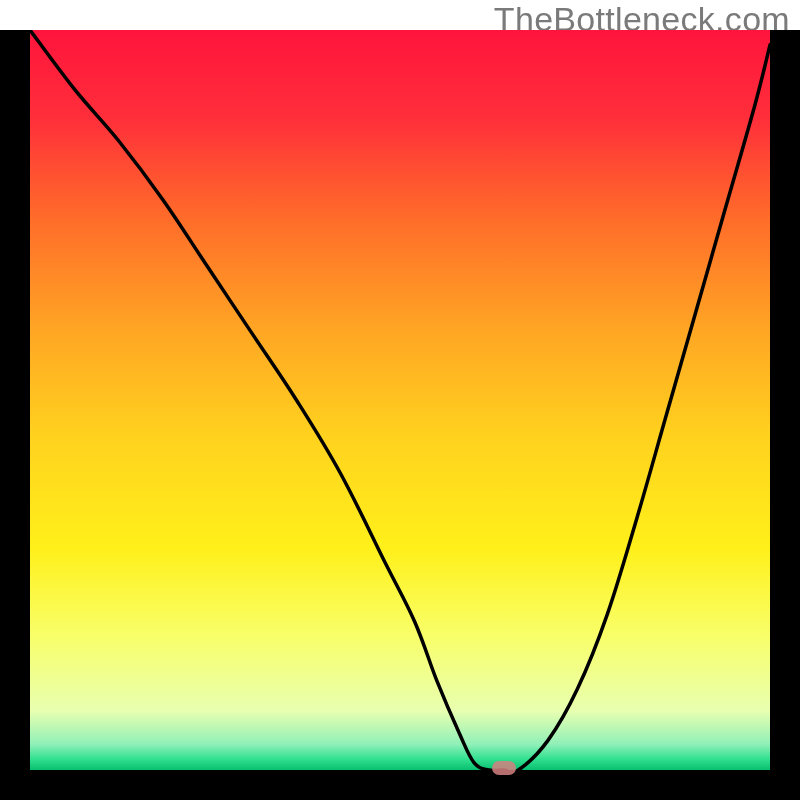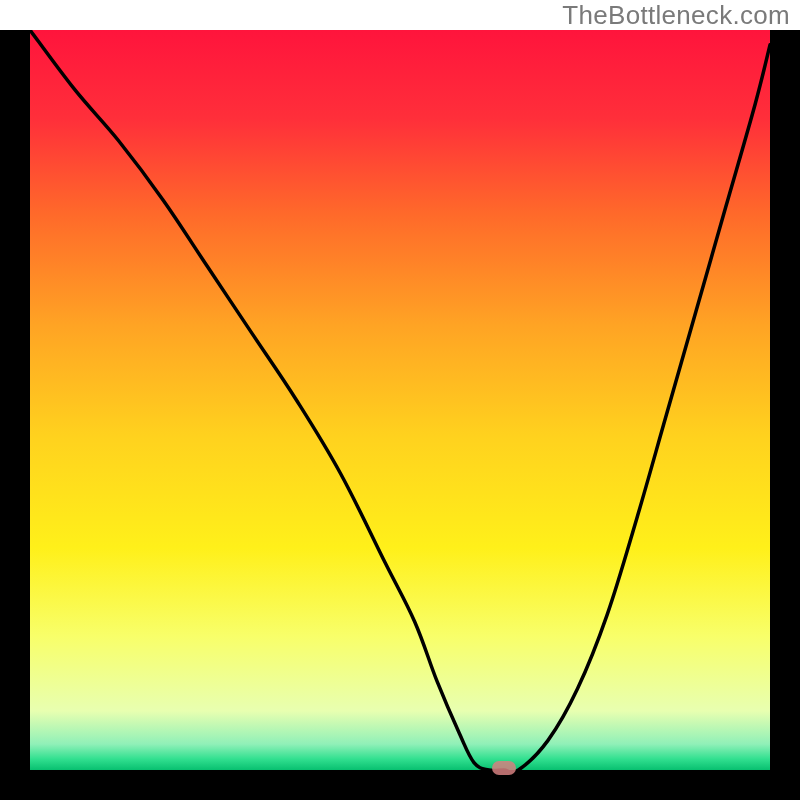--- a/index.html
+++ b/index.html
@@ -18,21 +18,21 @@
   }
   .black-frame {
     position: absolute;
     background: #000;
   }
   .watermark {
     position: absolute;
     top: 0px;
     right: 10px;
     font-family: Arial, Helvetica, sans-serif;
-    font-size: 26px;
+    font-size: 34px;
     color: #7a7a7a;
     font-weight: 500;
     letter-spacing: 0.3px;
   }
   .plot-area {
     position: absolute;
     left: 30px;
     top: 30px;
     width: 740px;
     height: 740px;

